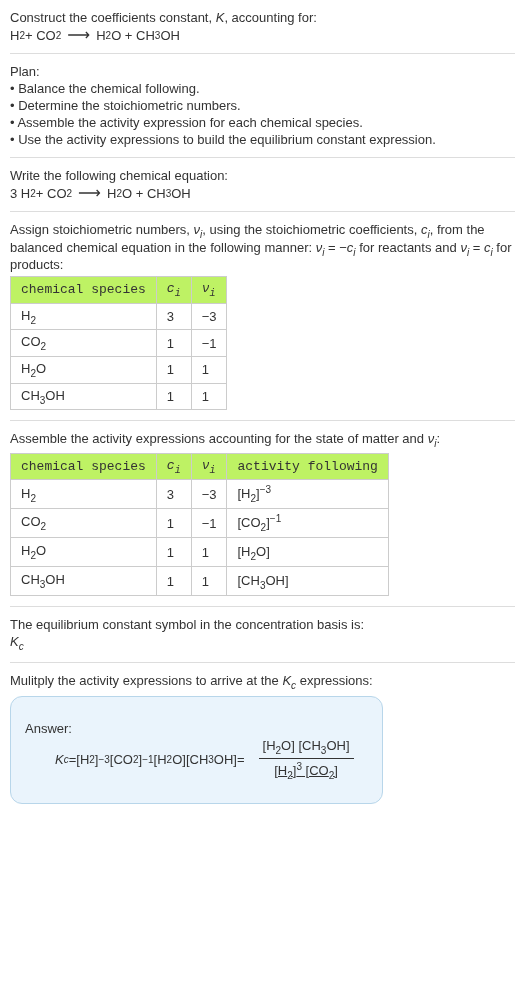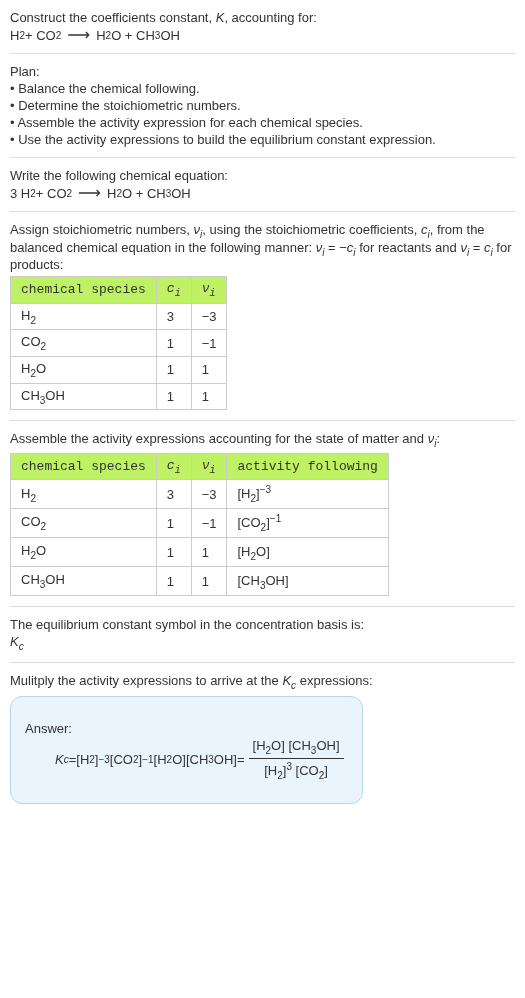--- a/index.html
+++ b/index.html
@@ -43,30 +43,31 @@
     background: #eaf4fc;
     border: 1px solid #b8d6ea;
     border-radius: 12px;
     padding: 22px 14px;
     margin-top: 4px;
   }
   .frac {
     display: inline-block;
     text-align: center;
     vertical-align: middle;
-    margin: 0 4px;
+    margin: 0 14px;
   }
   .frac .num {
     display: block;
     border-bottom: 1px solid #333;
     padding: 0 4px 2px 4px;
   }
   .frac .den {
     display: block;
     padding: 2px 4px 0 4px;
+    text-decoration: underline;
   }
   .eqline { display: flex; align-items: center; flex-wrap: wrap; }
   .arrow {
     display: inline-block;
     margin: 0 6px;
     font-size: 16px;
     line-height: 1;
   }
 </style>
 </head>

